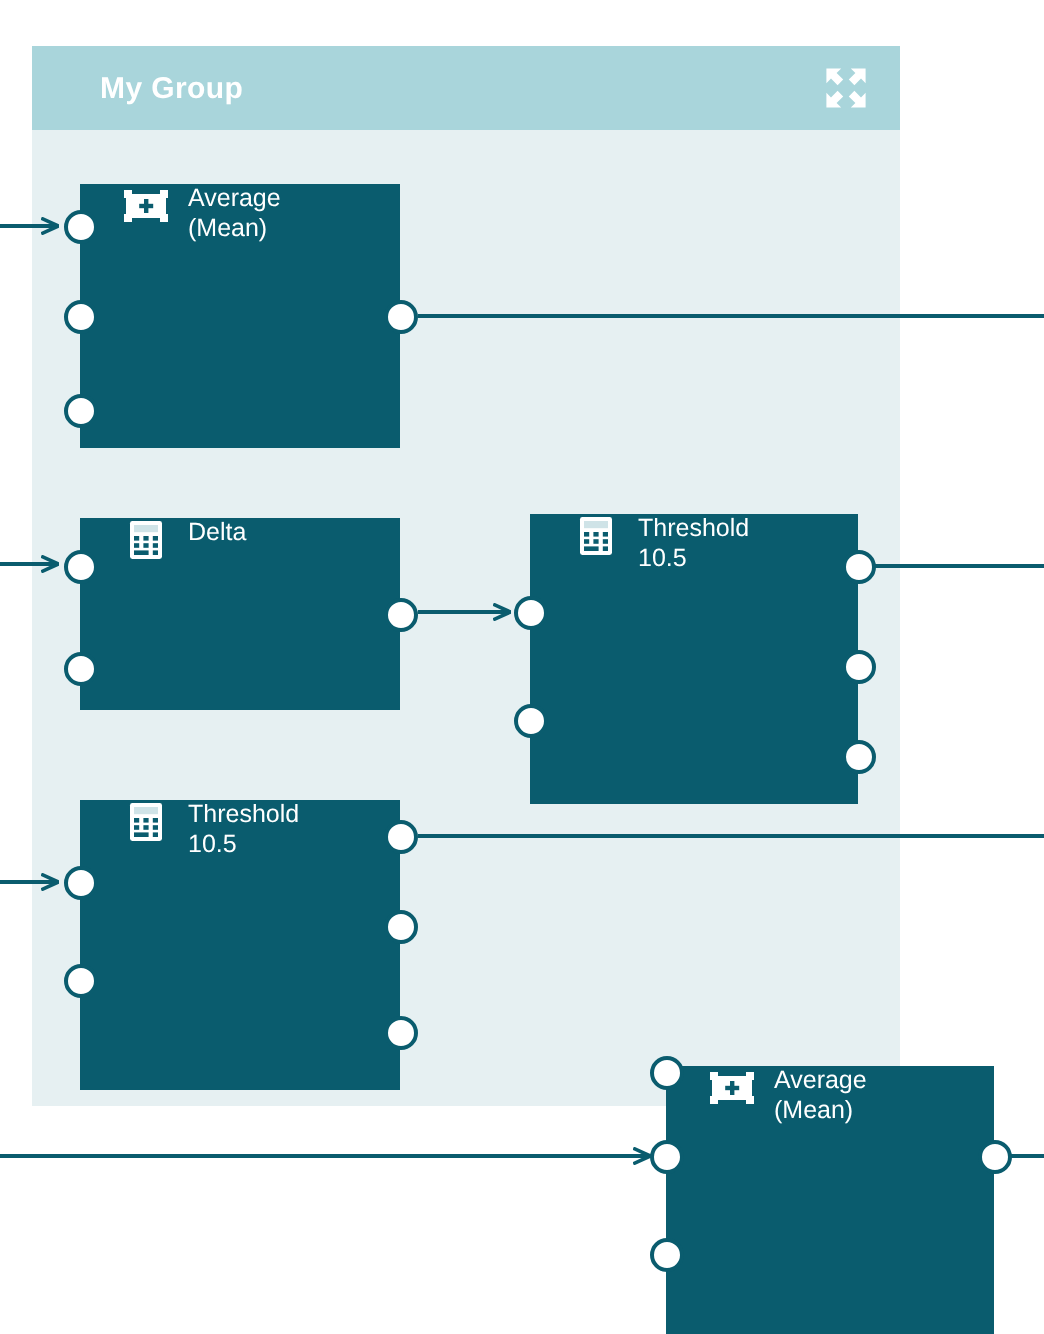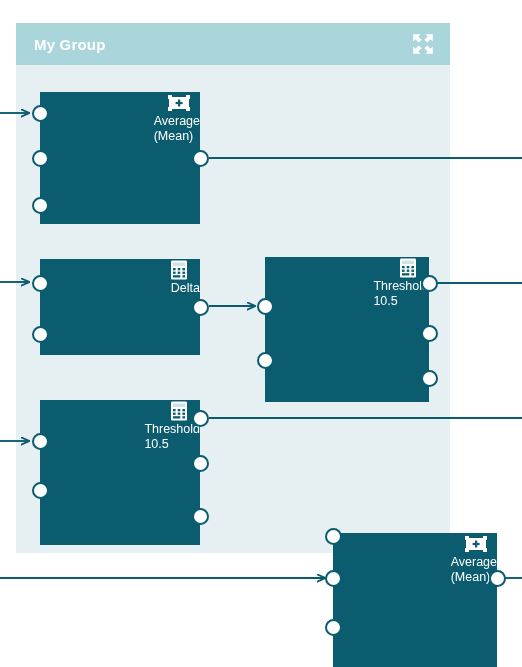--- a/index.html
+++ b/index.html
@@ -33,21 +33,21 @@
   .group-header {
     position: absolute;
     left: 0; top: 0;
     width: 434px;
     height: 42px;
     background: #a9d5db;
     display: flex;
     align-items: center;
     justify-content: space-between;
     box-sizing: border-box;
-    padding: 0 16px 0 18px;
+    padding: 0 16px 0 34px;
     text-align: center;
   }
   .group-title {
     color: #ffffff;
     font-size: 15px;
     font-weight: bold;
     letter-spacing: .2px;
     line-height: 1;
     user-select: none;
   }
@@ -70,24 +70,23 @@
     position: absolute;
     background: #0a5c6e;
     box-sizing: border-box;
   }
   .node-body {
     position: absolute;
     left: 0; top: 0;
     width: 100%;
     height: 100%;
     display: flex;
-    align-items: flex-end;
+    align-items: flex-start;
     padding-left: 22px;
     box-sizing: border-box;
-    flex-direction: column;
   }
   .node-icon {
     width: 22px;
     height: 22px;
     flex: 0 0 22px;
     margin-right: 10px;
     display: block;
   }
   .node-label {
     color: #ffffff;

